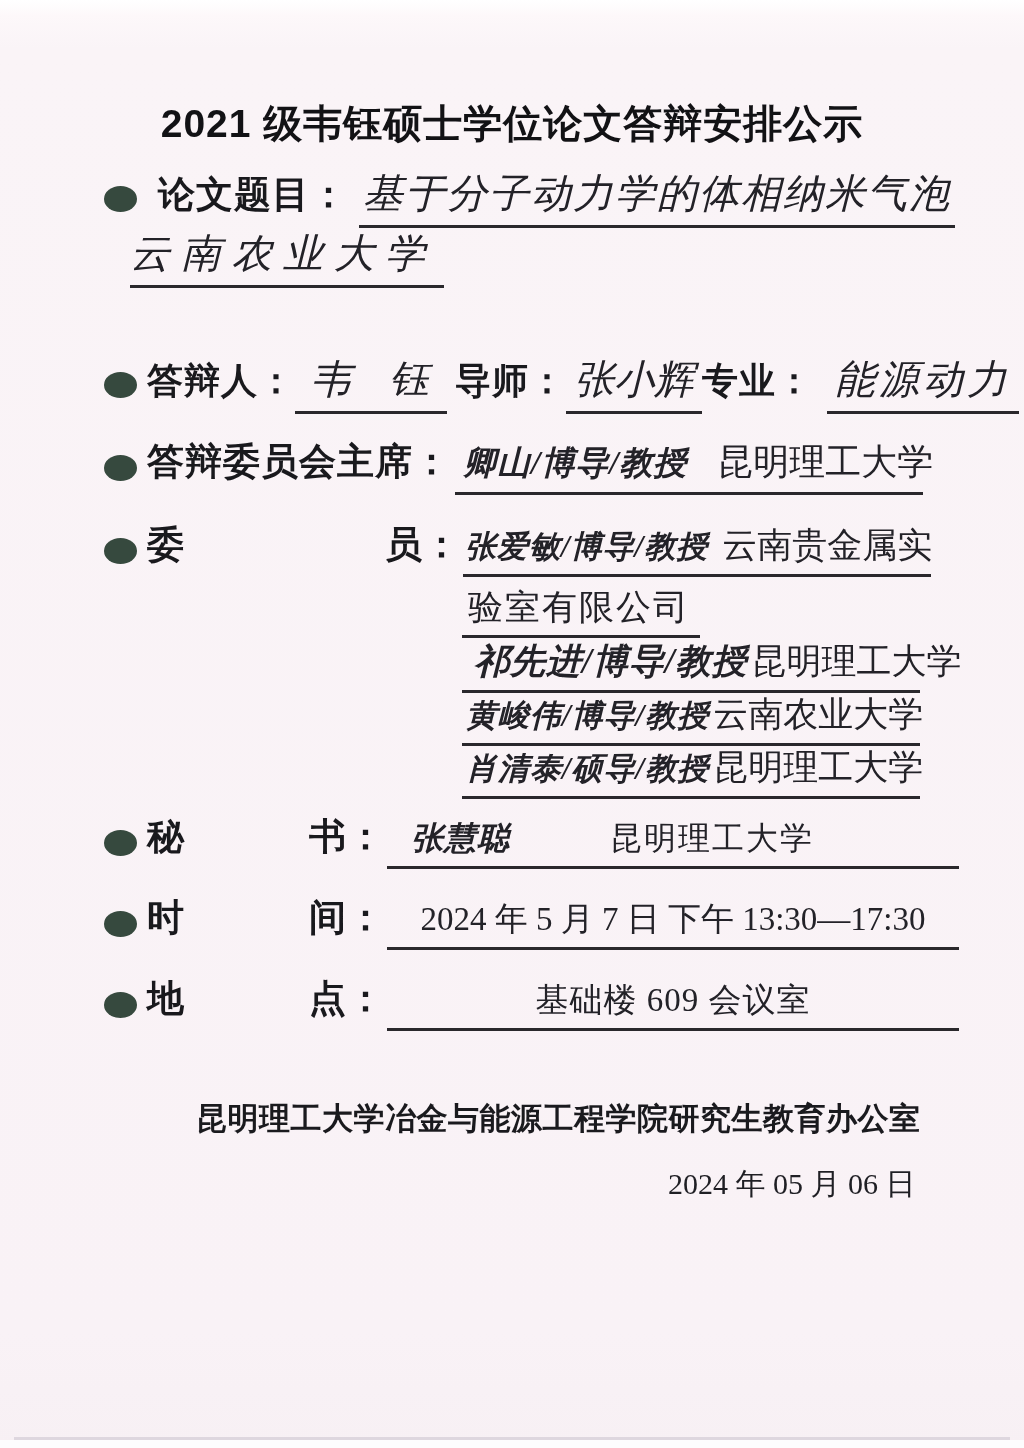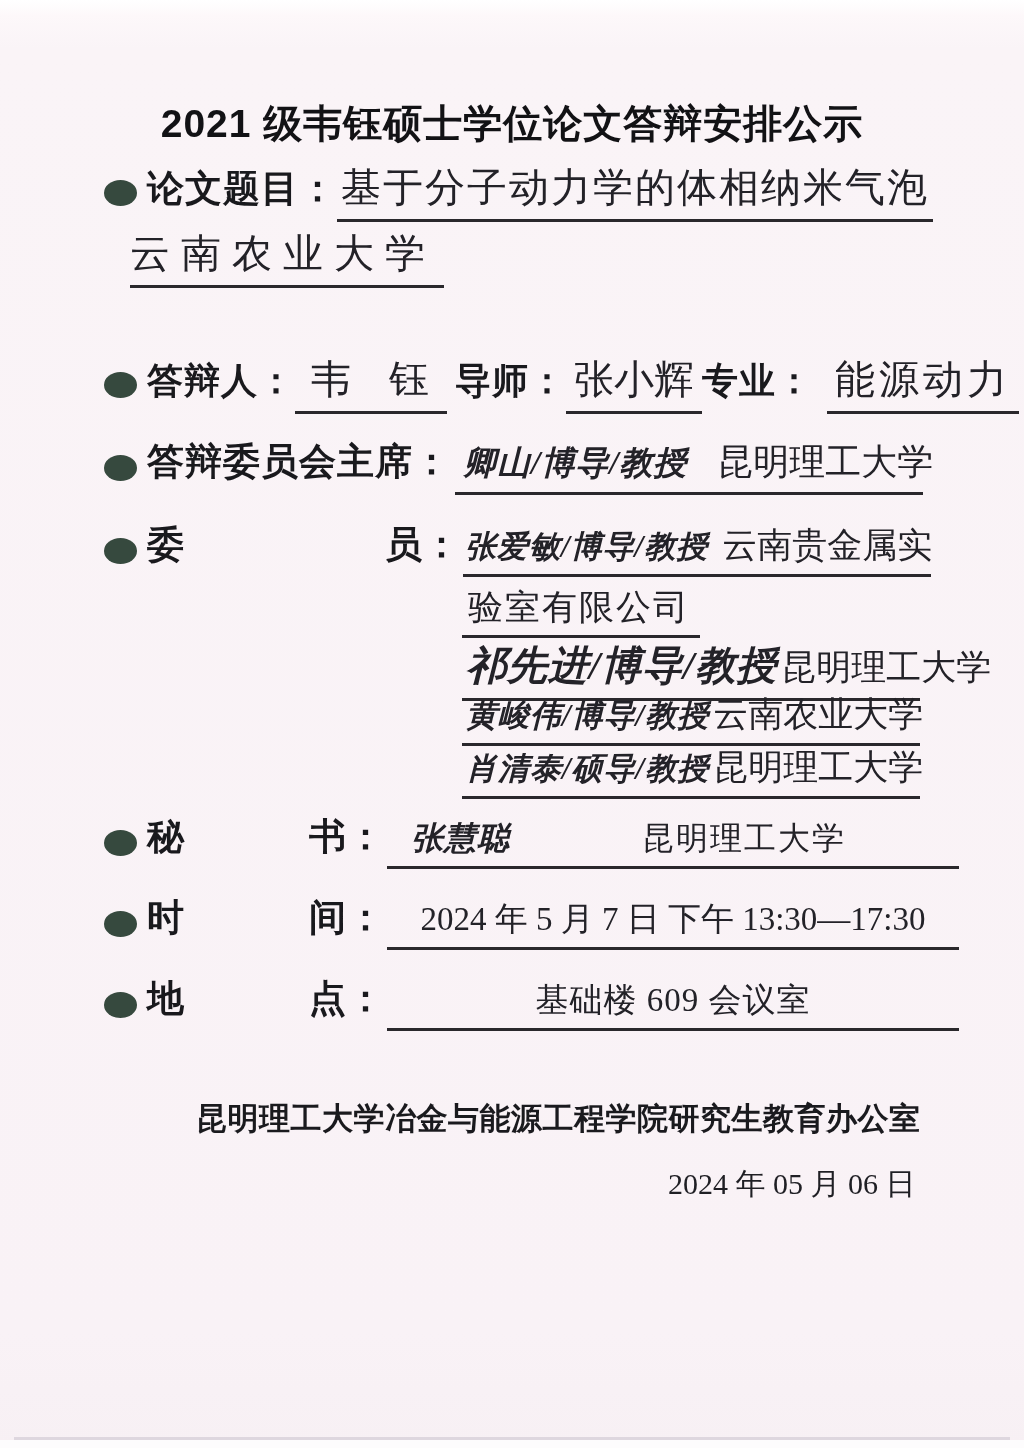--- a/index.html
+++ b/index.html
@@ -72,39 +72,39 @@
     display: inline-flex;
     align-items: baseline;
     border-bottom: 3px solid var(--underline);
     padding-bottom: 5px;
   }
   .cursive {
     font-style: italic;
     font-weight: 700;
     letter-spacing: 1px;
   }
-  .big { font-size: 40px; }
+  .big { font-size: 40px; font-style: italic; }
   .footer-office {
     position: absolute; top: 1098px; left: 196px;
     font-weight: 700; font-size: 31px; letter-spacing: .5px;
     color: #1a1a1e; white-space: nowrap;
   }
   .footer-date {
     position: absolute; top: 1164px; left: 668px;
     font-size: 30px; color: #1f1f24; white-space: nowrap;
   }
 </style>
 </head>
 <body>
 
 <div class="page">
 
   <h1 class="doc-title">2021 级韦钰硕士学位论文答辩安排公示</h1>
 
-  <div class="row" style="top:160px;">
+  <div class="row" style="top:166px;gap:11px;">
     <span class="bullet"></span>
     <span class="lbl">论文题目：</span>
     <span class="val big u" style="letter-spacing:2px;padding-left:4px;padding-right:4px;">基于分子动力学的体相纳米气泡</span>
   </div>
   <div class="row" style="top:226px;left:130px;">
     <span class="val big u" style="letter-spacing:11px;padding-right:8px;">云南农业大学</span>
   </div>
 
   <div class="row" style="top:352px;">
     <span class="bullet"></span>
@@ -133,42 +133,42 @@
       <span class="val cursive" style="font-size:31px;margin-left:2px;">张爱敏/博导/教授</span>
       <span class="val" style="font-size:35px;margin-left:14px;text-align:center;">云南贵金属实</span>
     </span>
   </div>
   <div class="row" style="top:584px;left:462px;">
     <span class="val u" style="font-size:35px;letter-spacing:2px;padding-left:6px;padding-right:10px;">验室有限公司</span>
   </div>
 
   <div class="row" style="top:638px;left:462px;">
     <span class="ugroup" style="width:458px;">
-      <span class="val cursive" style="font-size:40px;margin-left:4px;">祁先进/博导/教授</span>
+      <span class="val cursive" style="font-size:35px;margin-left:12px;">祁先进/博导/教授</span>
       <span class="val" style="font-size:35px;margin-left:4px;">昆明理工大学</span>
     </span>
   </div>
   <div class="row" style="top:691px;left:462px;text-align:center;">
     <span class="ugroup" style="width:458px;">
       <span class="val cursive" style="font-size:31px;margin-left:4px;">黄峻伟/博导/教授</span>
       <span class="val" style="font-size:35px;margin-left:4px;">云南农业大学</span>
     </span>
   </div>
   <div class="row" style="top:744px;left:462px;">
     <span class="ugroup" style="width:458px;">
       <span class="val cursive" style="font-size:31px;margin-left:4px;">肖清泰/硕导/教授</span>
       <span class="val" style="font-size:35px;margin-left:4px;">昆明理工大学</span>
     </span>
   </div>
 
   <div class="row" style="top:812px;">
     <span class="bullet"></span>
     <span class="lbl">秘</span>
     <span class="lbl" style="margin-left:124px;">书：</span>
-    <span class="ugroup" style="width:572px;margin-left:2px;gap:32px;">
+    <span class="ugroup" style="width:572px;margin-left:2px;">
       <span class="val cursive" style="font-size:32px;margin-left:24px;">张慧聪</span>
       <span class="val" style="font-size:32px;margin-left:100px;letter-spacing:2px;">昆明理工大学</span>
     </span>
   </div>
 
   <div class="row" style="top:893px;">
     <span class="bullet"></span>
     <span class="lbl">时</span>
     <span class="lbl" style="margin-left:124px;">间：</span>
     <span class="ugroup" style="width:572px;margin-left:2px;justify-content:center;">

